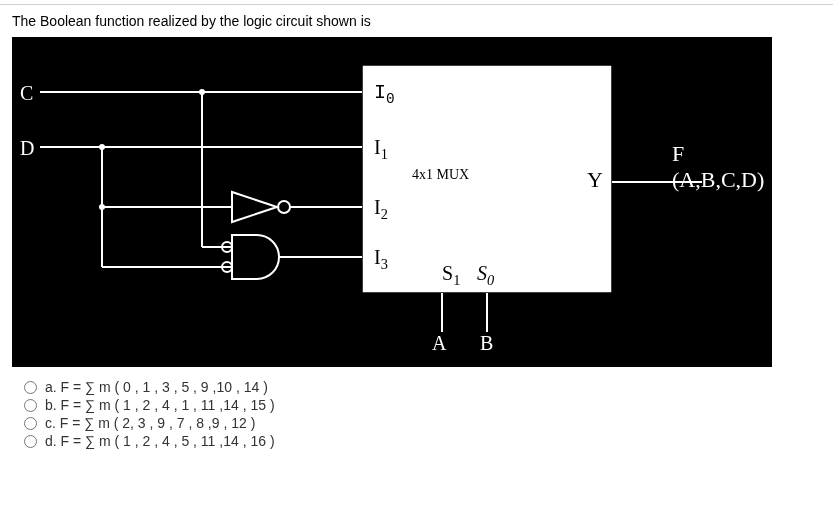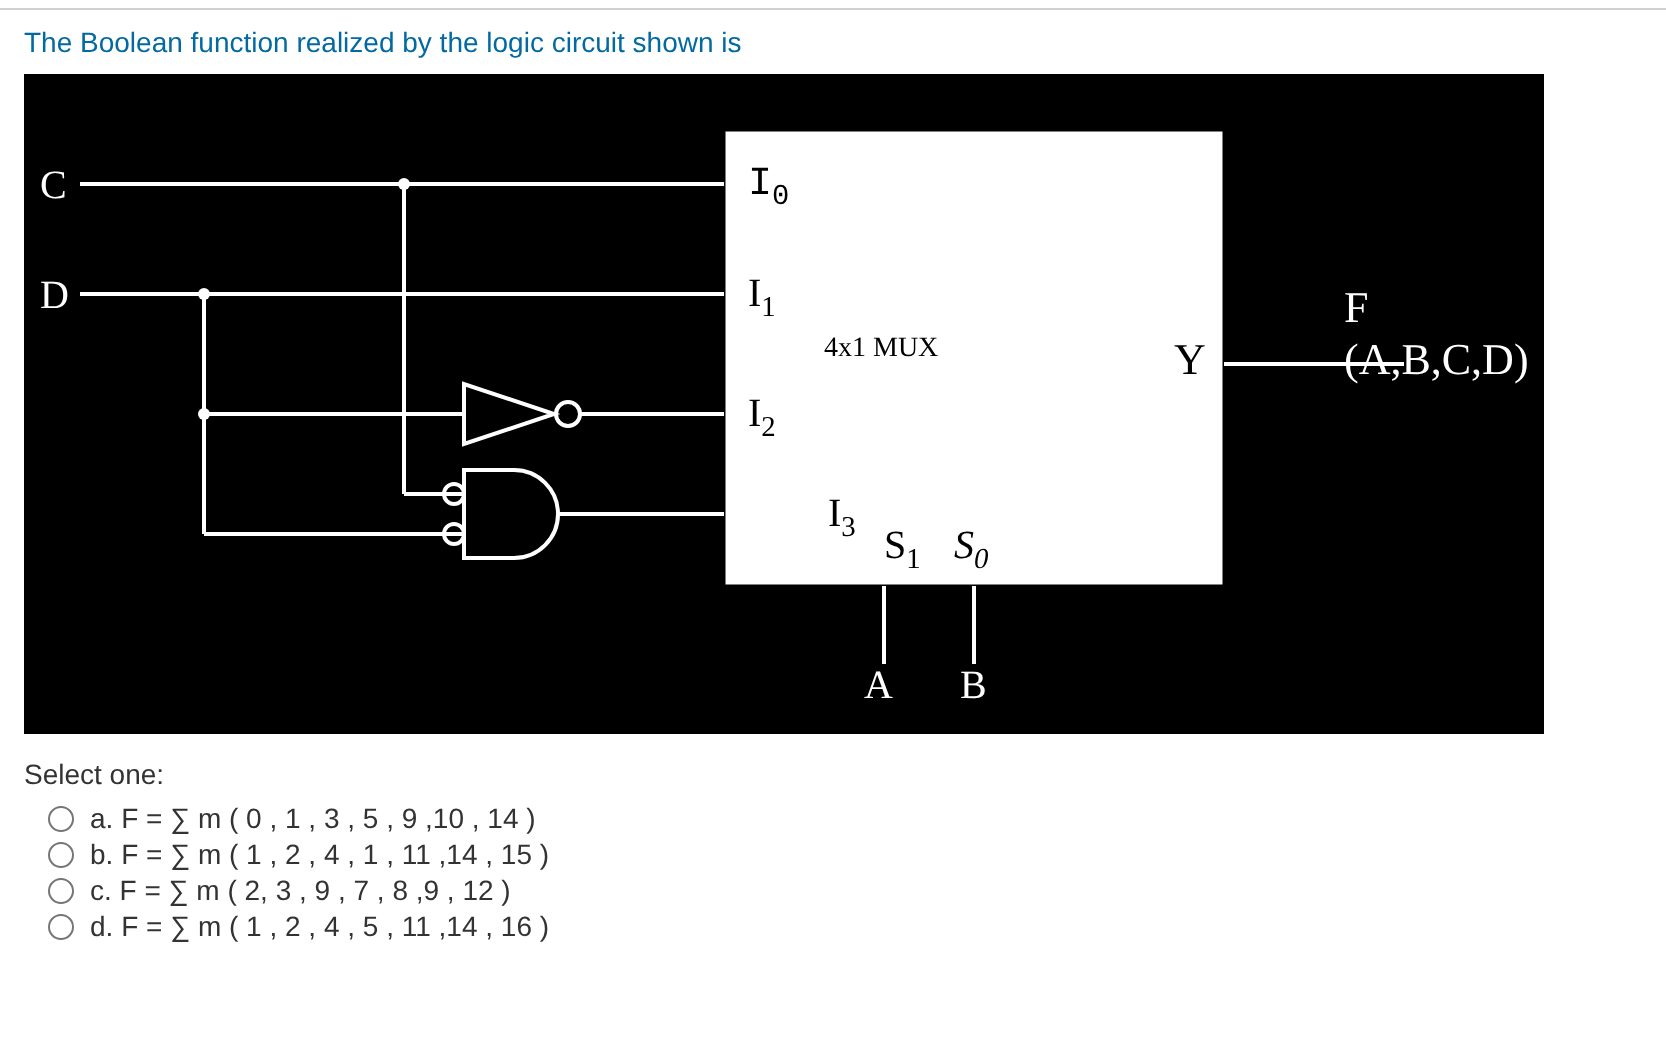--- a/index.html
+++ b/index.html
@@ -13,21 +13,21 @@
     overflow: hidden;
   }
   .top-border {
     height: 1px;
     background: #d0d0d0;
     margin: 4px 0 8px 0;
   }
   .question-text {
     padding: 0 24px 8px 12px;
     font-size: 14px;
-    color: #0369a1;
+    color: #000000;
   }
   .diagram {
     margin: 0 12px 12px 12px;
     width: 760px;
     height: 330px;
     background: #000;
     position: relative;
   }
   .diagram svg {
     display: block;
@@ -107,36 +107,35 @@
     <circle cx="90" cy="110" r="3" fill="#fff"></circle>
     <circle cx="90" cy="170" r="3" fill="#fff"></circle>
   </svg>
 
   <span class="dia-label" style="left:8px; top:45px;">C</span>
   <span class="dia-label" style="left:8px; top:100px;">D</span>
 
   <span class="dia-label inside" style="left:362px; top:44px;font-family:Liberation Mono, monospace;"><span>I</span><span class="sub">0</span></span>
   <span class="dia-label inside" style="left:362px; top:99px;"><span>I</span><span class="sub">1</span></span>
   <span class="dia-label inside" style="left:362px; top:159px;"><span>I</span><span class="sub">2</span></span>
-  <span class="dia-label inside" style="left:362px; top:209px;margin-left:40px;"><span>I</span><span class="sub">3</span></span>
+  <span class="dia-label inside" style="left:362px; top:209px;"><span>I</span><span class="sub">3</span></span>
 
   <span class="dia-label inside" style="left:400px; top:130px; font-size:14px;">4x1 MUX</span>
   <span class="dia-label inside" style="left:575px; top:130px; font-size:22px;">Y</span>
 
   <span class="dia-label inside" style="left:430px; top:225px;"><span>S</span><span class="sub">1</span></span>
   <span class="dia-label inside" style="left:465px; top:225px;font-style:italic;"><span>S</span><span class="sub">0</span></span>
 
   <span class="dia-label" style="left:420px; top:295px;">A</span>
   <span class="dia-label" style="left:468px; top:295px;">B</span>
 
   <span class="dia-label" style="left:660px; top:104px; font-size:22px;">F (A,B,C,D)</span>
 </div>
 
 <div class="answers">
-  <div class="answers-title">Select one:</div>
 
   <label class="option">
     <input type="radio" name="ans" style="">
     <span>a. F = ∑ m ( 0 , 1 , 3 , 5 , 9 ,10 , 14 )</span>
   </label>
   <label class="option">
     <input type="radio" name="ans" style="">
     <span>b. F = ∑ m ( 1 , 2 , 4 , 1 , 11 ,14 , 15 )</span>
   </label>
   <label class="option">

